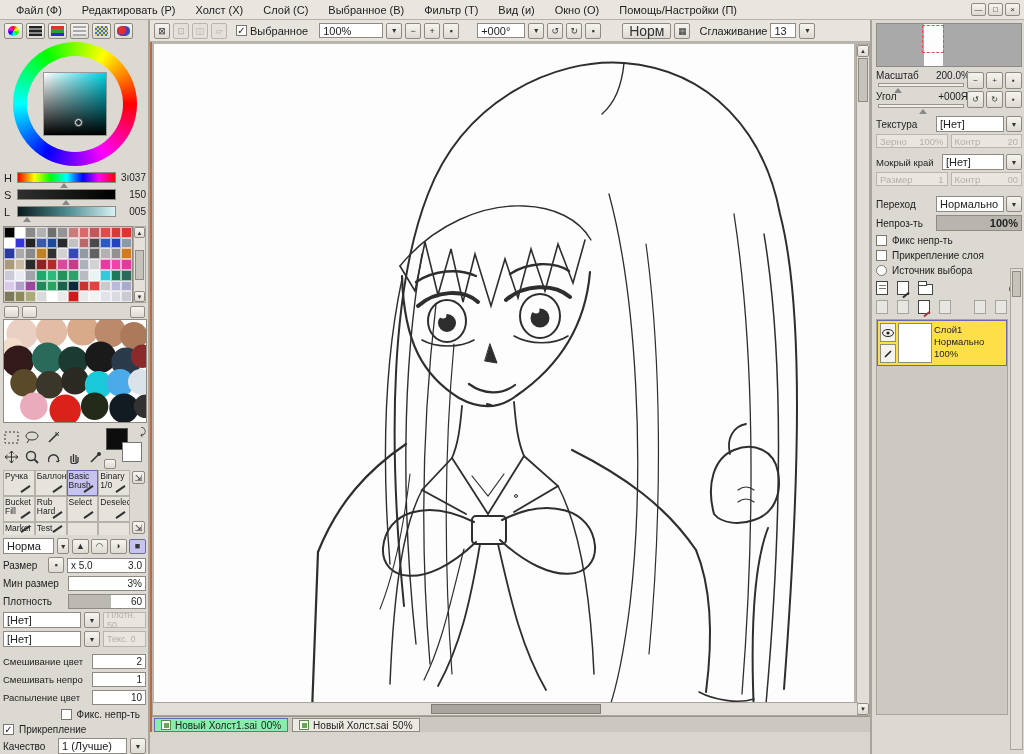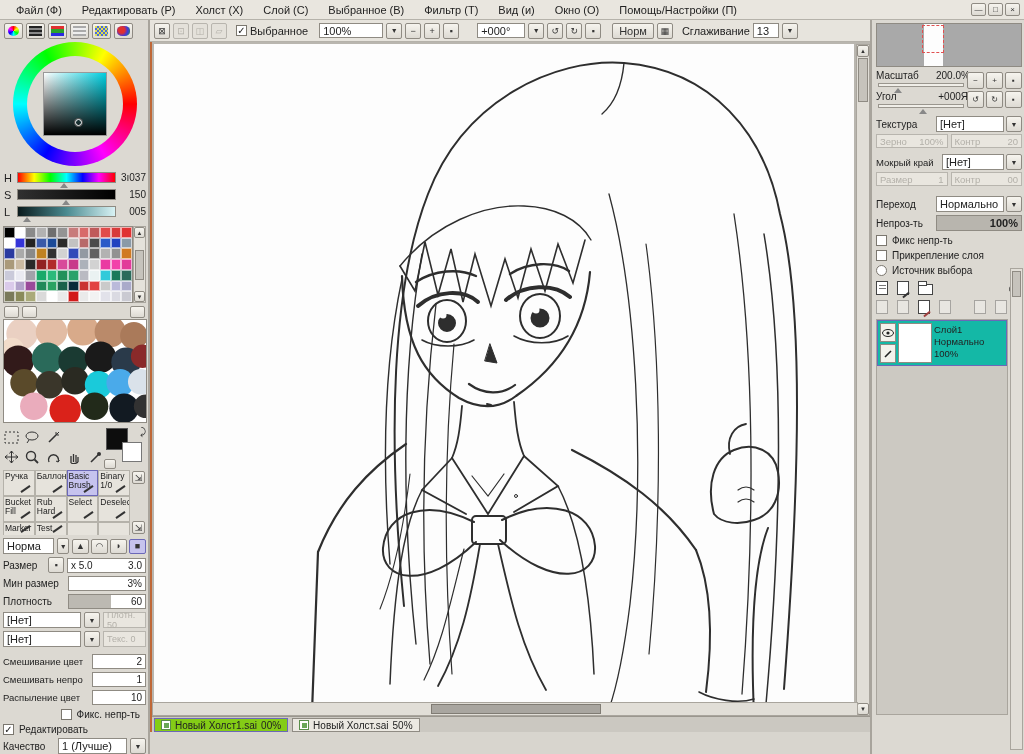--- a/index.html
+++ b/index.html
@@ -104,21 +104,21 @@
              background:#e1ded7; border:1px solid #a9a59d; display:flex; flex-direction:column; }
   #vscroll .btn, #hscroll .btn { width:12px; height:12px; font-size:6px; flex:none; }
   #vscroll .thumb { width:10px; height:44px; margin:1px auto; background:#c6c3bc; border:1px solid #8f8b83; }
   #hscroll { position:absolute; left:0px; bottom:16px; width:706px; height:14px;
              background:#e1ded7; border:1px solid #a9a59d; display:flex; align-items:center; }
   #hscroll .thumb { height:10px; width:170px; margin-left:278px; background:#a9a6a0; border:1px solid #807c74; }
   #tabbar { position:absolute; left:0; bottom:0; width:720px; height:16px; background:#cbc8c1;
             border-top:1px solid #9a968e; display:flex; gap:4px; padding:1px 2px 0 2px; }
   .tab { display:flex; align-items:center; gap:4px; padding:0 6px; border:1px solid #8f8b83;
          background:#ece9e2; font-size:10px; height:14px; min-width:125px; }
-  .tab.sel { background:#84cc16; border-color:#6b68b8; }
+  .tab.sel { background:#86efac; border-color:#6b68b8; }
   .docic { width:10px; height:10px; background:#fff; border:1px solid #5a8f4a; position:relative; flex:none; }
   .docic::after { content:""; position:absolute; left:2px; top:2px; width:5px; height:5px; background:#69a757; }
   .tab .pct { margin-left:auto; }
 
   
   #right { position:absolute; left:870px; top:20px; width:154px; height:734px;
            background:#dcd9d2; border-left:2px solid #a8a49c; padding:3px 2px 0 4px; }
   #nav { position:relative; width:146px; height:44px; background:#a9a9a9; border:1px solid #8f8b83; }
   #navstrip { position:absolute; left:47px; top:0; width:19px; height:42px; background:#fdfdfd; }
   #navbox { position:absolute; left:45px; top:1px; width:22px; height:28px; border:1px dashed #e05050; }
@@ -136,21 +136,21 @@
   .chkrow { display:flex; align-items:center; gap:5px; margin-top:4px; font-size:10px; }
   #laybtns1, #laybtns2 { display:flex; align-items:center; gap:9px; margin-top:5px; }
   .pg { width:12px; height:14px; background:#fff; border:1px solid #444; position:relative; }
   .pg.dim { opacity:.35; }
   .pg .pline { position:absolute; left:2px; width:7px; height:1px; background:#777; }
   .folder { width:15px; height:11px; background:#fff; border:1px solid #444; position:relative; margin-top:3px; }
   .folder::before { content:""; position:absolute; left:-1px; top:-4px; width:7px; height:3px;
                     background:#fff; border:1px solid #444; }
   .penmark { position:absolute; right:-2px; bottom:-2px; width:8px; height:2px; background:#333; transform:rotate(-40deg); }
   #layerlist { margin-top:5px; width:132px; height:396px; background:#ccc9c2; border:1px solid #a9a59d; }
-  #layersel { display:flex; height:46px; background:#14b8a6; border:1px solid #6b68b8; padding:2px; gap:2px; }
+  #layersel { display:flex; height:46px; background:#fde047; border:1px solid #6b68b8; padding:2px; gap:2px; }
   #laycolicons { display:flex; flex-direction:column; gap:2px; }
   .layico { width:16px; height:20px; background:#f4f2ec; border:1px solid #8f8b83; display:flex;
             align-items:center; justify-content:center; font-size:10px; }
   #laythumb { width:34px; height:40px; background:#fff; border:1px solid #8f8b83; }
   #laymeta { font-size:9.5px; line-height:12px; padding-top:1px; }
   #rscroll { position:absolute; right:1px; top:248px; width:13px; height:482px; background:#e1ded7;
              border:1px solid #a9a59d; }
   #rscroll .thumb { width:9px; height:26px; margin:2px auto; background:#c6c3bc; border:1px solid #8f8b83; }
 </style>
 </head>
@@ -493,21 +493,21 @@
     <span class="field sfield">
         <span class="rv">10</span>
       </span>
   </div>
   <div class="chkrow" style="justify-content:flex-end;padding-right:6px">
     <span class="checkbox"></span>
     <span>Фикс. непр-ть</span>
   </div>
   <div class="chkrow">
     <span class="checkbox">✓</span>
-    <span>Редактировать</span>
+    <span>Прикрепление</span>
   </div>
   <div class="srow">
     <span class="slab" style="width:52px">Качество</span>
     <span class="field" style="flex:1">1 (Лучше)</span>
     <span class="btn ddbtn">▼</span>
   </div>
   
 </div>
 
 <div id="cancol">
@@ -522,21 +522,21 @@
     <span class="field" style="width:64px;margin-left:8px">100%</span>
     <span class="btn ddbtn">▼</span>
     <span class="btn sm">−</span>
     <span class="btn sm">+</span>
     <span class="btn sm">▪</span>
     <span class="field" style="width:48px;margin-left:15px">+000°</span>
     <span class="btn ddbtn">▼</span>
     <span class="btn sm">↺</span>
     <span class="btn sm">↻</span>
     <span class="btn sm">▪</span>
-    <span class="btn" style="height:16px;padding:0 6px;margin-left:8px;font-size:11px">Норм</span>
+    <span class="btn" style="height:16px;padding:0 6px;margin-left:18px;font-size:14px">Норм</span>
     <span class="btn sm">▦</span>
     <span style="margin-left:6px">Сглаживание</span>
     <span class="field" style="width:26px">13</span>
     <span class="btn ddbtn">▼</span>
   </div>
 
   <div id="viewport">
     <div id="canvas">
       <svg width="700" height="672" viewBox="0 0 700 672">
         <g fill="none" stroke="#2e2e2e" stroke-width="2" stroke-linecap="round">

